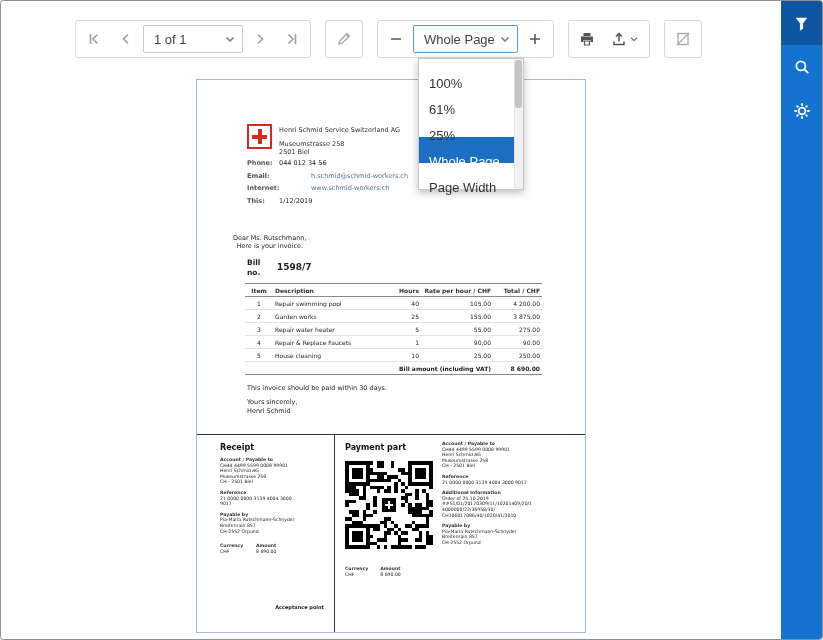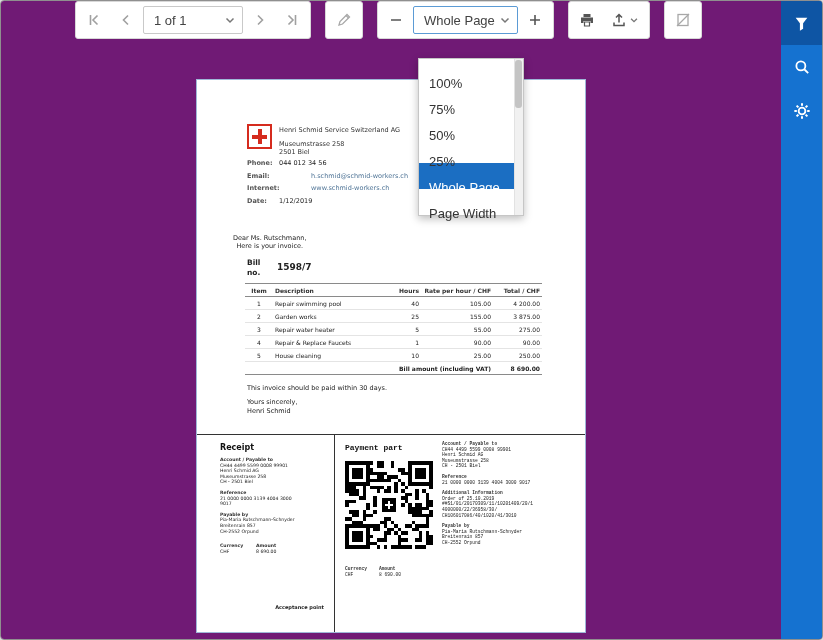--- a/index.html
+++ b/index.html
@@ -5,21 +5,21 @@
   * { box-sizing: border-box; margin: 0; padding: 0; }
   html,body { background:#dcdcdc; }
   .app {
     position: relative; width: 823px; height: 640px;
     background: #ebebeb; border: 1px solid #8f8f8f; border-radius: 4px;
     overflow: hidden; font-family: "Liberation Sans", sans-serif;
   }
   
   .toolbar {
     position: absolute; top: 0; left: 0; right: 41px; height: 76px;
-    display: flex; align-items: flex-start; padding-left: 74px; gap: 14px; z-index: 5;
+    display: flex; align-items: center; padding-left: 74px; gap: 14px; z-index: 5;
   }
   .tb-group {
     background: #fff; border: 1px solid #d8d8d8; border-radius: 3px;
     height: 38px; display: flex; align-items: center; padding: 0 3px; gap: 2px;
   }
   .tb-btn {
     width: 30px; height: 30px; border: none; background: transparent; border-radius: 2px;
     display: flex; align-items: center; justify-content: center; cursor: pointer;
   }
   .tb-btn.wide { width: 42px; gap: 2px; }
@@ -48,21 +48,21 @@
   }
   .dd-thumb { position: absolute; top: 1px; right: 1px; width: 7px; height: 48px; background: #c4c4c4; border-radius: 3px; }
   
   .sidebar {
     position: absolute; top: 0; right: 0; width: 41px; height: 100%;
     background: #1572d0; z-index: 30; display: flex; flex-direction: column; align-items: stretch;
   }
   .side-btn { width: 41px; height: 44px; display: flex; align-items: center; justify-content: center; cursor: pointer; }
   .side-btn.active { background: #0e55a4; }
   
-  .viewer { position: absolute; inset: 0; background: #701a75; z-index: 0; }
+  .viewer { position: absolute; inset: 0; background: #ffffff; z-index: 0; }
   .page {
     position: absolute; left: 195px; top: 78px; width: 390px; height: 554px;
     background: #fff; border: 1px solid #9fb8d8;
     font-family: "DejaVu Sans", sans-serif; color: #222;
   }
   
   .logo { position: absolute; left: 50px; top: 44px; width: 25px; height: 25px; background: #fff; border: 2px solid #d52b1e; }
   .logo::before { content:""; position:absolute; left:8.5px; top:3px; width:4px; height:15px; background:#d52b1e; }
   .logo::after  { content:""; position:absolute; left:3px; top:8.5px; width:15px; height:4px; background:#d52b1e; }
   .company { position: absolute; left: 82px; top: 46px; font-size: 6.5px; line-height: 8px; color: #333; }
@@ -91,21 +91,21 @@
   .slip { position: absolute; left: 0; right: 0; top: 354px; bottom: 0; border-top: 1px solid #333; display: flex; }
   .receipt { width: 138px; border-right: 1px solid #333; position: relative; padding: 8px 23px; }
   .slip-title { font-size: 8px; font-weight: bold; color: #111; }
   .sec { margin-top: 5px; font-size: 4.6px; line-height: 5.6px; color: #222; }
   .sec-label { font-weight: bold; color: #333; }
   .wrap80 { width: 80px; }
   .cur-amt { display: flex; gap: 12px; margin-top: 9px; font-size: 4.6px; line-height: 5.6px; }
   .cur-col .sec-label { display: block; }
   .cur-col.narrow { width: 24px; }
   .accept { position: absolute; right: 10px; bottom: 22px; font-size: 5px; font-weight: bold; }
-  .part { flex: 1; position: relative; padding: 8px 0 0 10px; font-family: Liberation Mono, monospace; }
+  .part { flex: 1; position: relative; padding: 8px 0 0 10px; }
   .qr { position: absolute; left: 10px; top: 26px; width: 88px; height: 88px; background: #fff; }
   .qr-cells { display: grid; grid-template-columns: repeat(25, 1fr); grid-template-rows: repeat(25, 1fr); width: 88px; height: 88px; }
   .qr-cells i { background: #fff; }
   .qr-cells i.on { background: #000; }
   .qr-cross { position: absolute; left: 37px; top: 37px; width: 14px; height: 14px; background: #000; }
   .qr-cross::before { content:""; position:absolute; left:6px; top:3px; width:2px; height:8px; background:#fff; }
   .qr-cross::after  { content:""; position:absolute; left:3px; top:6px; width:8px; height:2px; background:#fff; }
   .part-curamt { position: absolute; left: 10px; top: 122px; }
   .pp-info { position: absolute; left: 107px; top: 6px; width: 158px; }
 </style>
@@ -131,21 +131,21 @@
         </div>
         <div class="c-row">
           <span class="c-label">Email:</span>
           <span class="c-val linkish">h.schmid@schmid-workers.ch</span>
         </div>
         <div class="c-row">
           <span class="c-label">Internet:</span>
           <span class="c-val linkish">www.schmid-workers.ch</span>
         </div>
         <div class="c-row">
-          <span class="c-label">Date:</span>
+          <span class="c-label">This:</span>
           <span class="c-val">1/12/2019</span>
         </div>
       </div>
 
       <div class="salutation">
         <div>Dear Ms. Rutschmann,</div>
         <div>Here is your invoice.</div>
       </div>
 
       <div class="bill-label">Bill no.</div>
@@ -1001,22 +1001,21 @@
         <svg width="16" height="16" viewBox="0 0 16 16" fill="none" stroke="#a8a8a8" stroke-width="1.3">
             <rect x="3" y="2.5" width="10" height="11"></rect>
             <path d="M2 14 14 2"></path>
           </svg>
       </button>
     </div>
   </div>
 
   <div class="zoom-dropdown">
     <div class="dd-item">100%</div>
-    <div class="dd-item">75%</div>
-    <div class="dd-item">50%</div>
+    <div class="dd-item">61%</div>
     <div class="dd-item">25%</div>
     <div class="dd-item selected">Whole Page</div>
     <div class="dd-item">Page Width</div>
     <div class="dd-scrollbar">
       <div class="dd-thumb"></div>
     </div>
   </div>
 
   <div class="sidebar">
     <div class="side-btn active">

